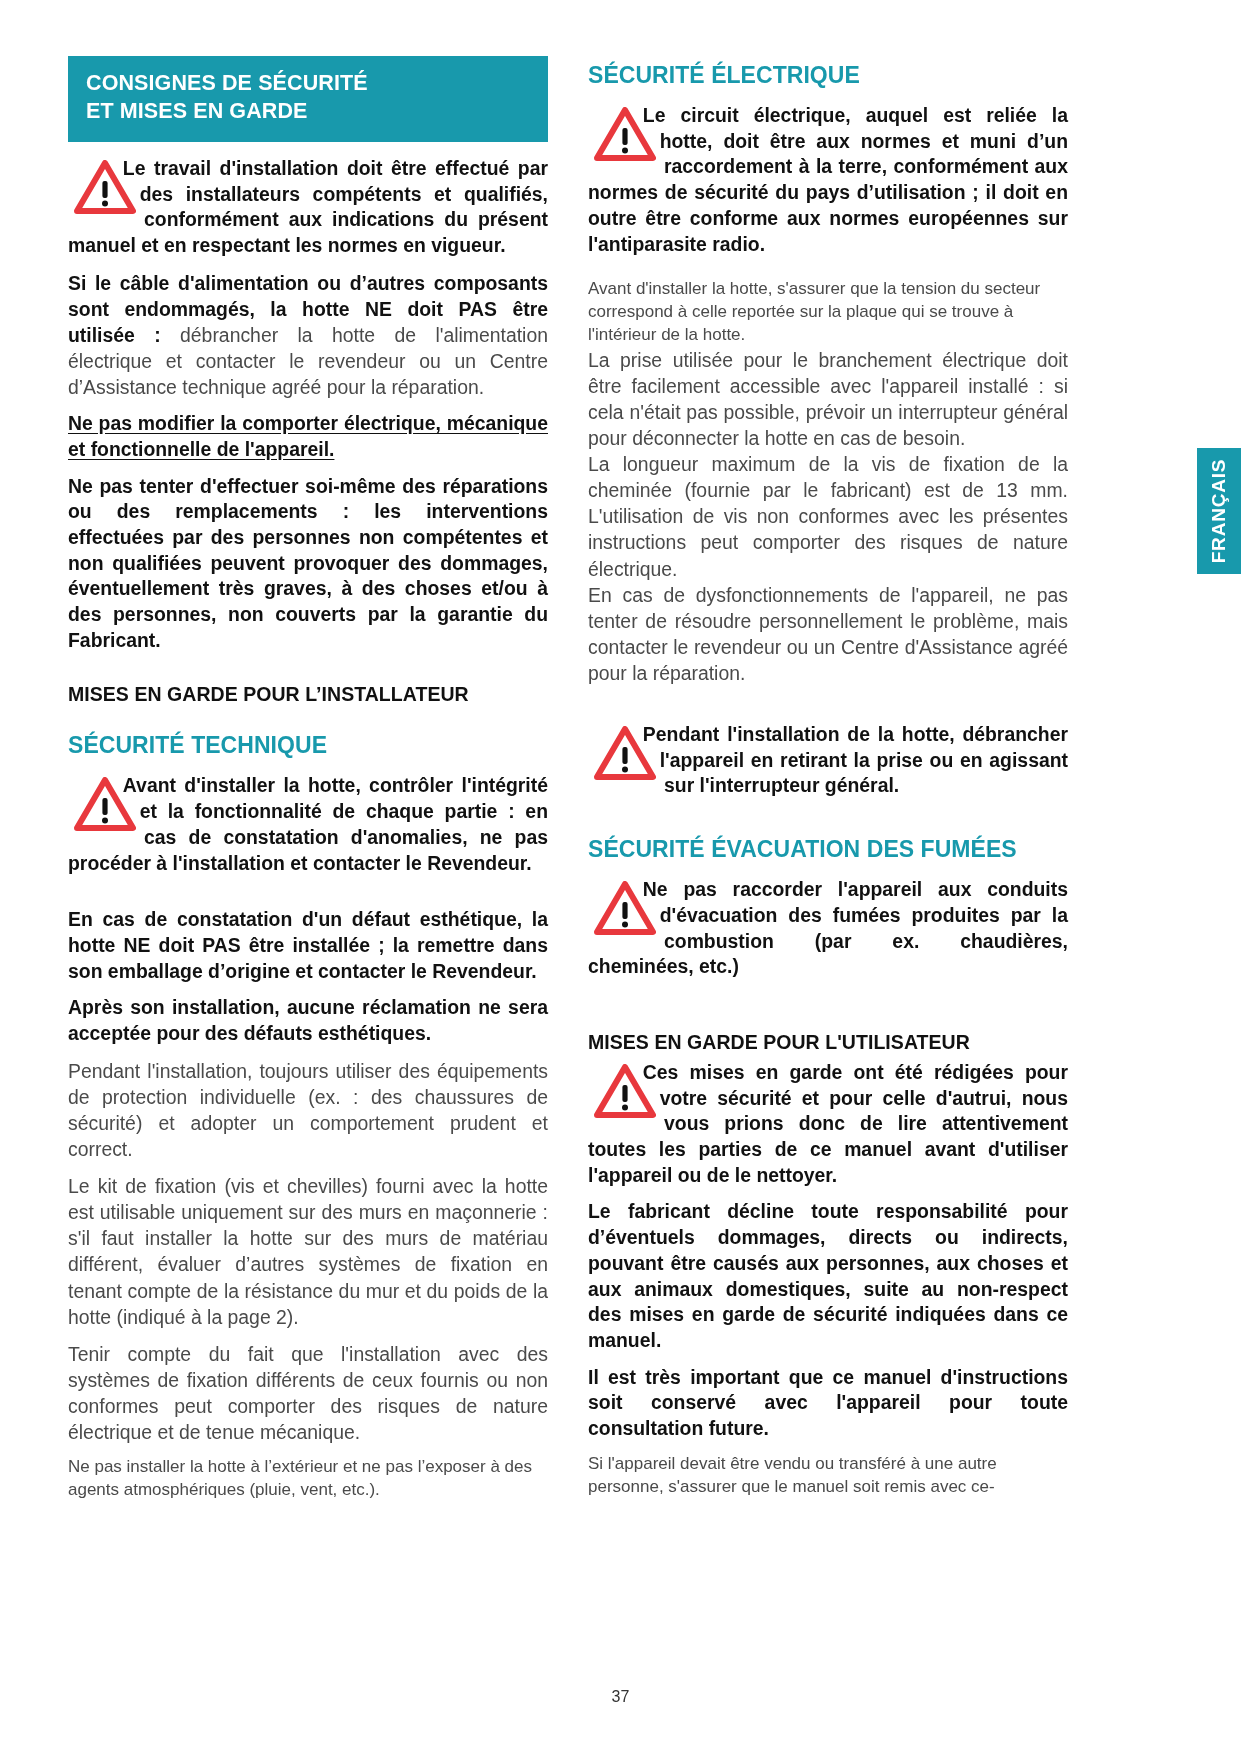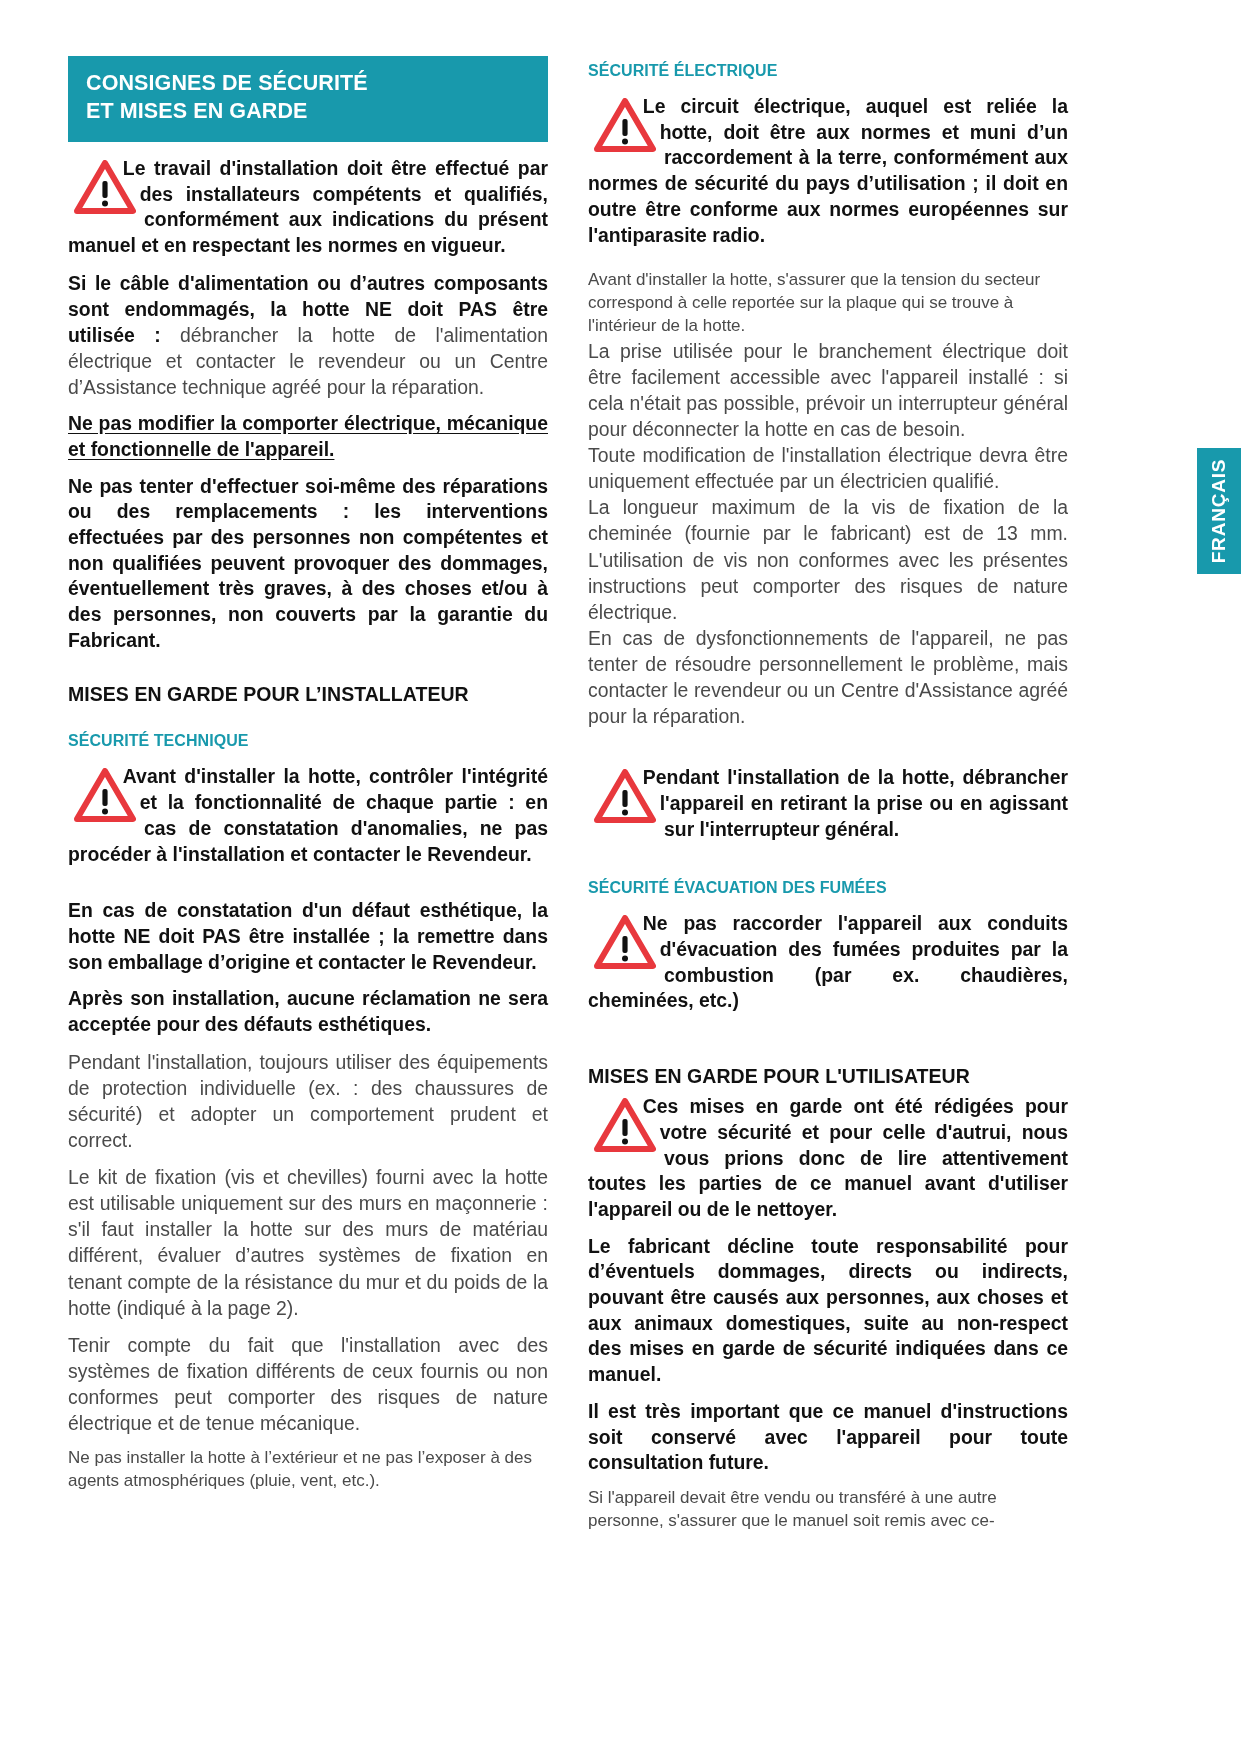--- a/index.html
+++ b/index.html
@@ -39,21 +39,21 @@
   .banner-line{
     font-size:21.5px;
     font-weight:bold;
     line-height:1.30;
     letter-spacing:0.1px;
   }
 
   
   .h-section{
     color:#1899AC;
-    font-size:16px;
+    font-size:23px;
     font-weight:bold;
     margin:26px 0 14px 0;
     letter-spacing:0.05px;
   }
   .h-sub{
     color:#111111;
     font-size:19.5px;
     font-weight:bold;
     margin:30px 0 6px 0;
     letter-spacing:0.05px;
@@ -214,21 +214,20 @@
             <circle cx="31" cy="43.6" r="3" fill="#111111"></circle>
           </svg>
         </span>
         <p class="p-bold">Le circuit électrique, auquel est reliée la hotte, doit être aux normes et muni d’un raccordement à la terre, conformément aux normes de sécurité du pays d’utilisation ; il doit en outre être conforme aux normes européennes sur l'antiparasite radio.</p>
       </div>
 
       <div class="gap-sm"></div>
 
       <p class="p-body-l" style="margin-bottom:0;">Avant d'installer la hotte, s'assurer que la tension du secteur correspond à celle reportée sur la plaque qui se trouve à l'intérieur de la hotte.</p>
       <p class="p-body" style="margin-bottom:0;">La prise utilisée pour le branchement électrique doit être facilement accessible avec l'appareil installé : si cela n'était pas possible, prévoir un interrupteur général pour déconnecter la hotte en cas de besoin.</p>
-      <p class="p-body" style="margin-bottom:0;">Toute modification de l'installation électrique devra être uniquement effectuée par un électricien qualifié.</p>
       <p class="p-body" style="margin-bottom:0;">La longueur maximum de la vis de fixation de la cheminée (fournie par le fabricant) est de 13 mm. L'utilisation de vis non conformes avec les présentes instructions peut comporter des risques de nature électrique.</p>
       <p class="p-body" style="margin-bottom:16px;">En cas de dysfonctionnements de l'appareil, ne pas tenter de résoudre personnellement le problème, mais contacter le revendeur ou un Centre d'Assistance agréé pour la réparation.</p>
 
       <div class="gap-md"></div>
 
       <div class="warn-block clearfix">
         <span class="warn-icon">
           <svg viewBox="0 0 62 54">
             <path d="M31 3 L59 51 L3 51 Z" fill="none" stroke="#E8383D" stroke-width="6" stroke-linejoin="round"></path>
             <rect x="28.4" y="21" width="5.2" height="17" rx="2.1" fill="#111111"></rect>
@@ -273,14 +272,15 @@
 
       <p class="p-body-l">Si l'appareil devait être vendu ou transféré à une autre personne, s'assurer que le manuel soit remis avec ce-</p>
 
     </div>
   </div>
 
   <div class="lang-tab">
     <span>FRANÇAIS</span>
   </div>
 
+  <div class="page-num">37</div>
 
 </div>
 
 </body></html>

